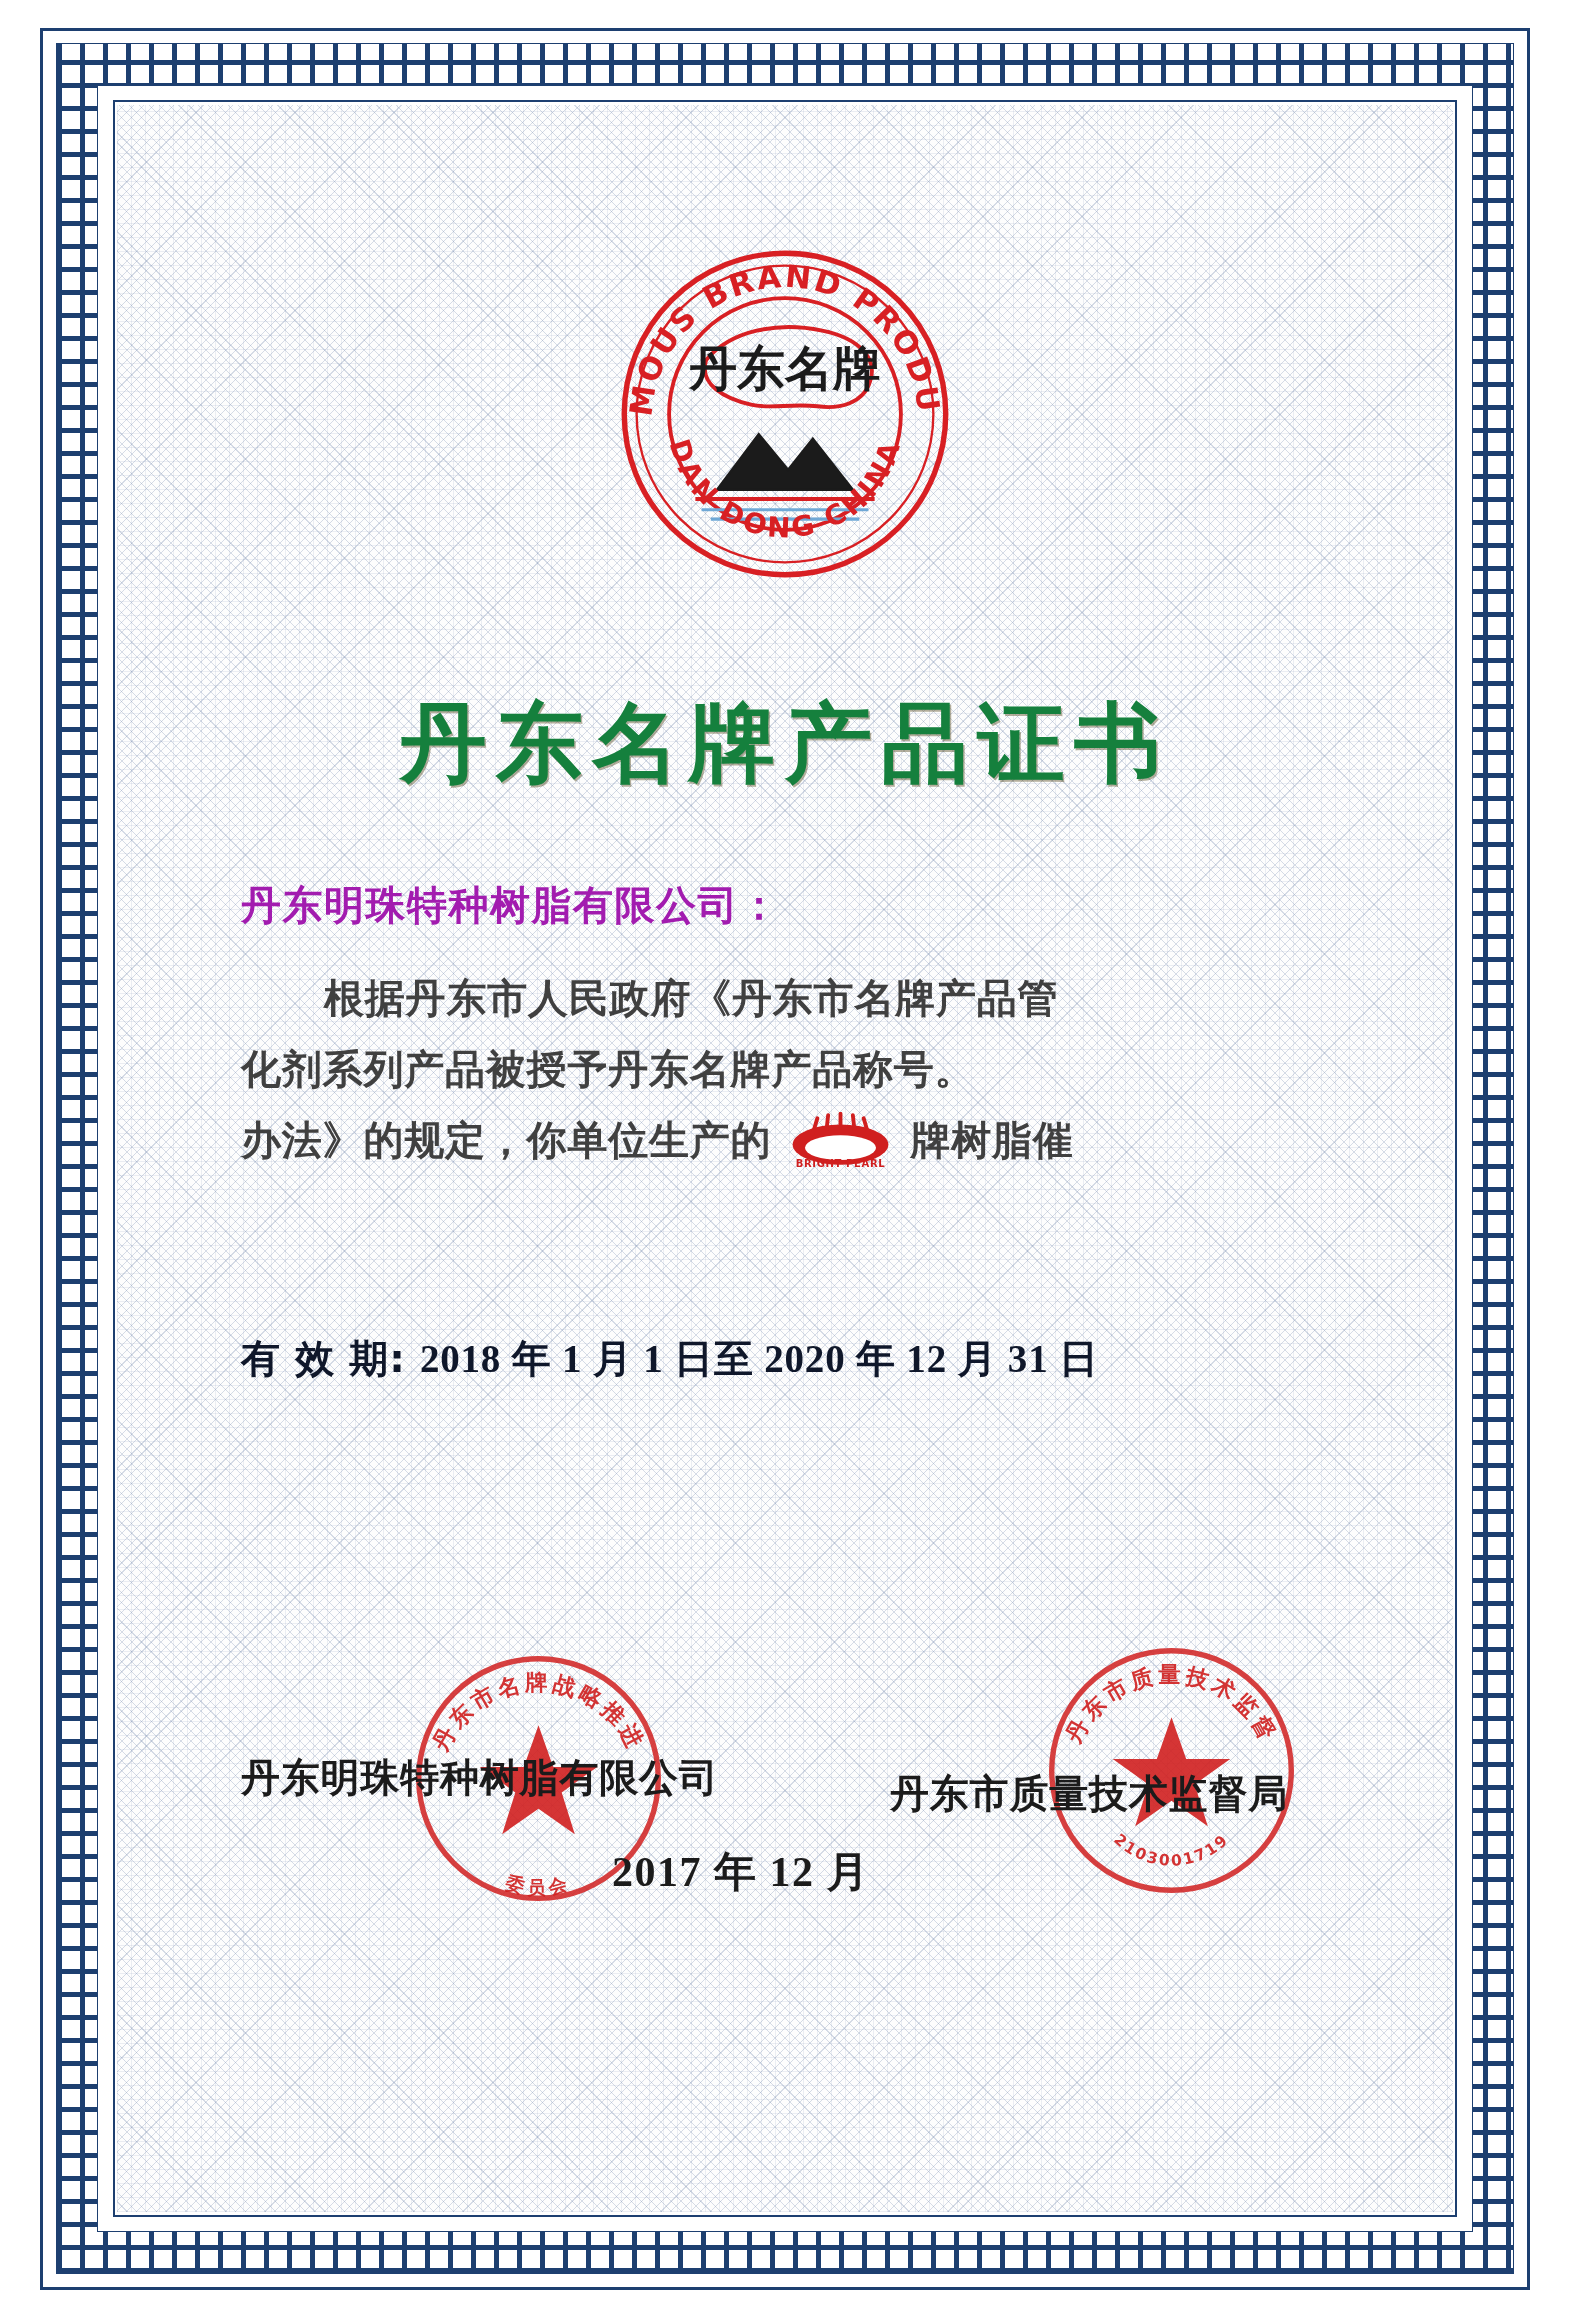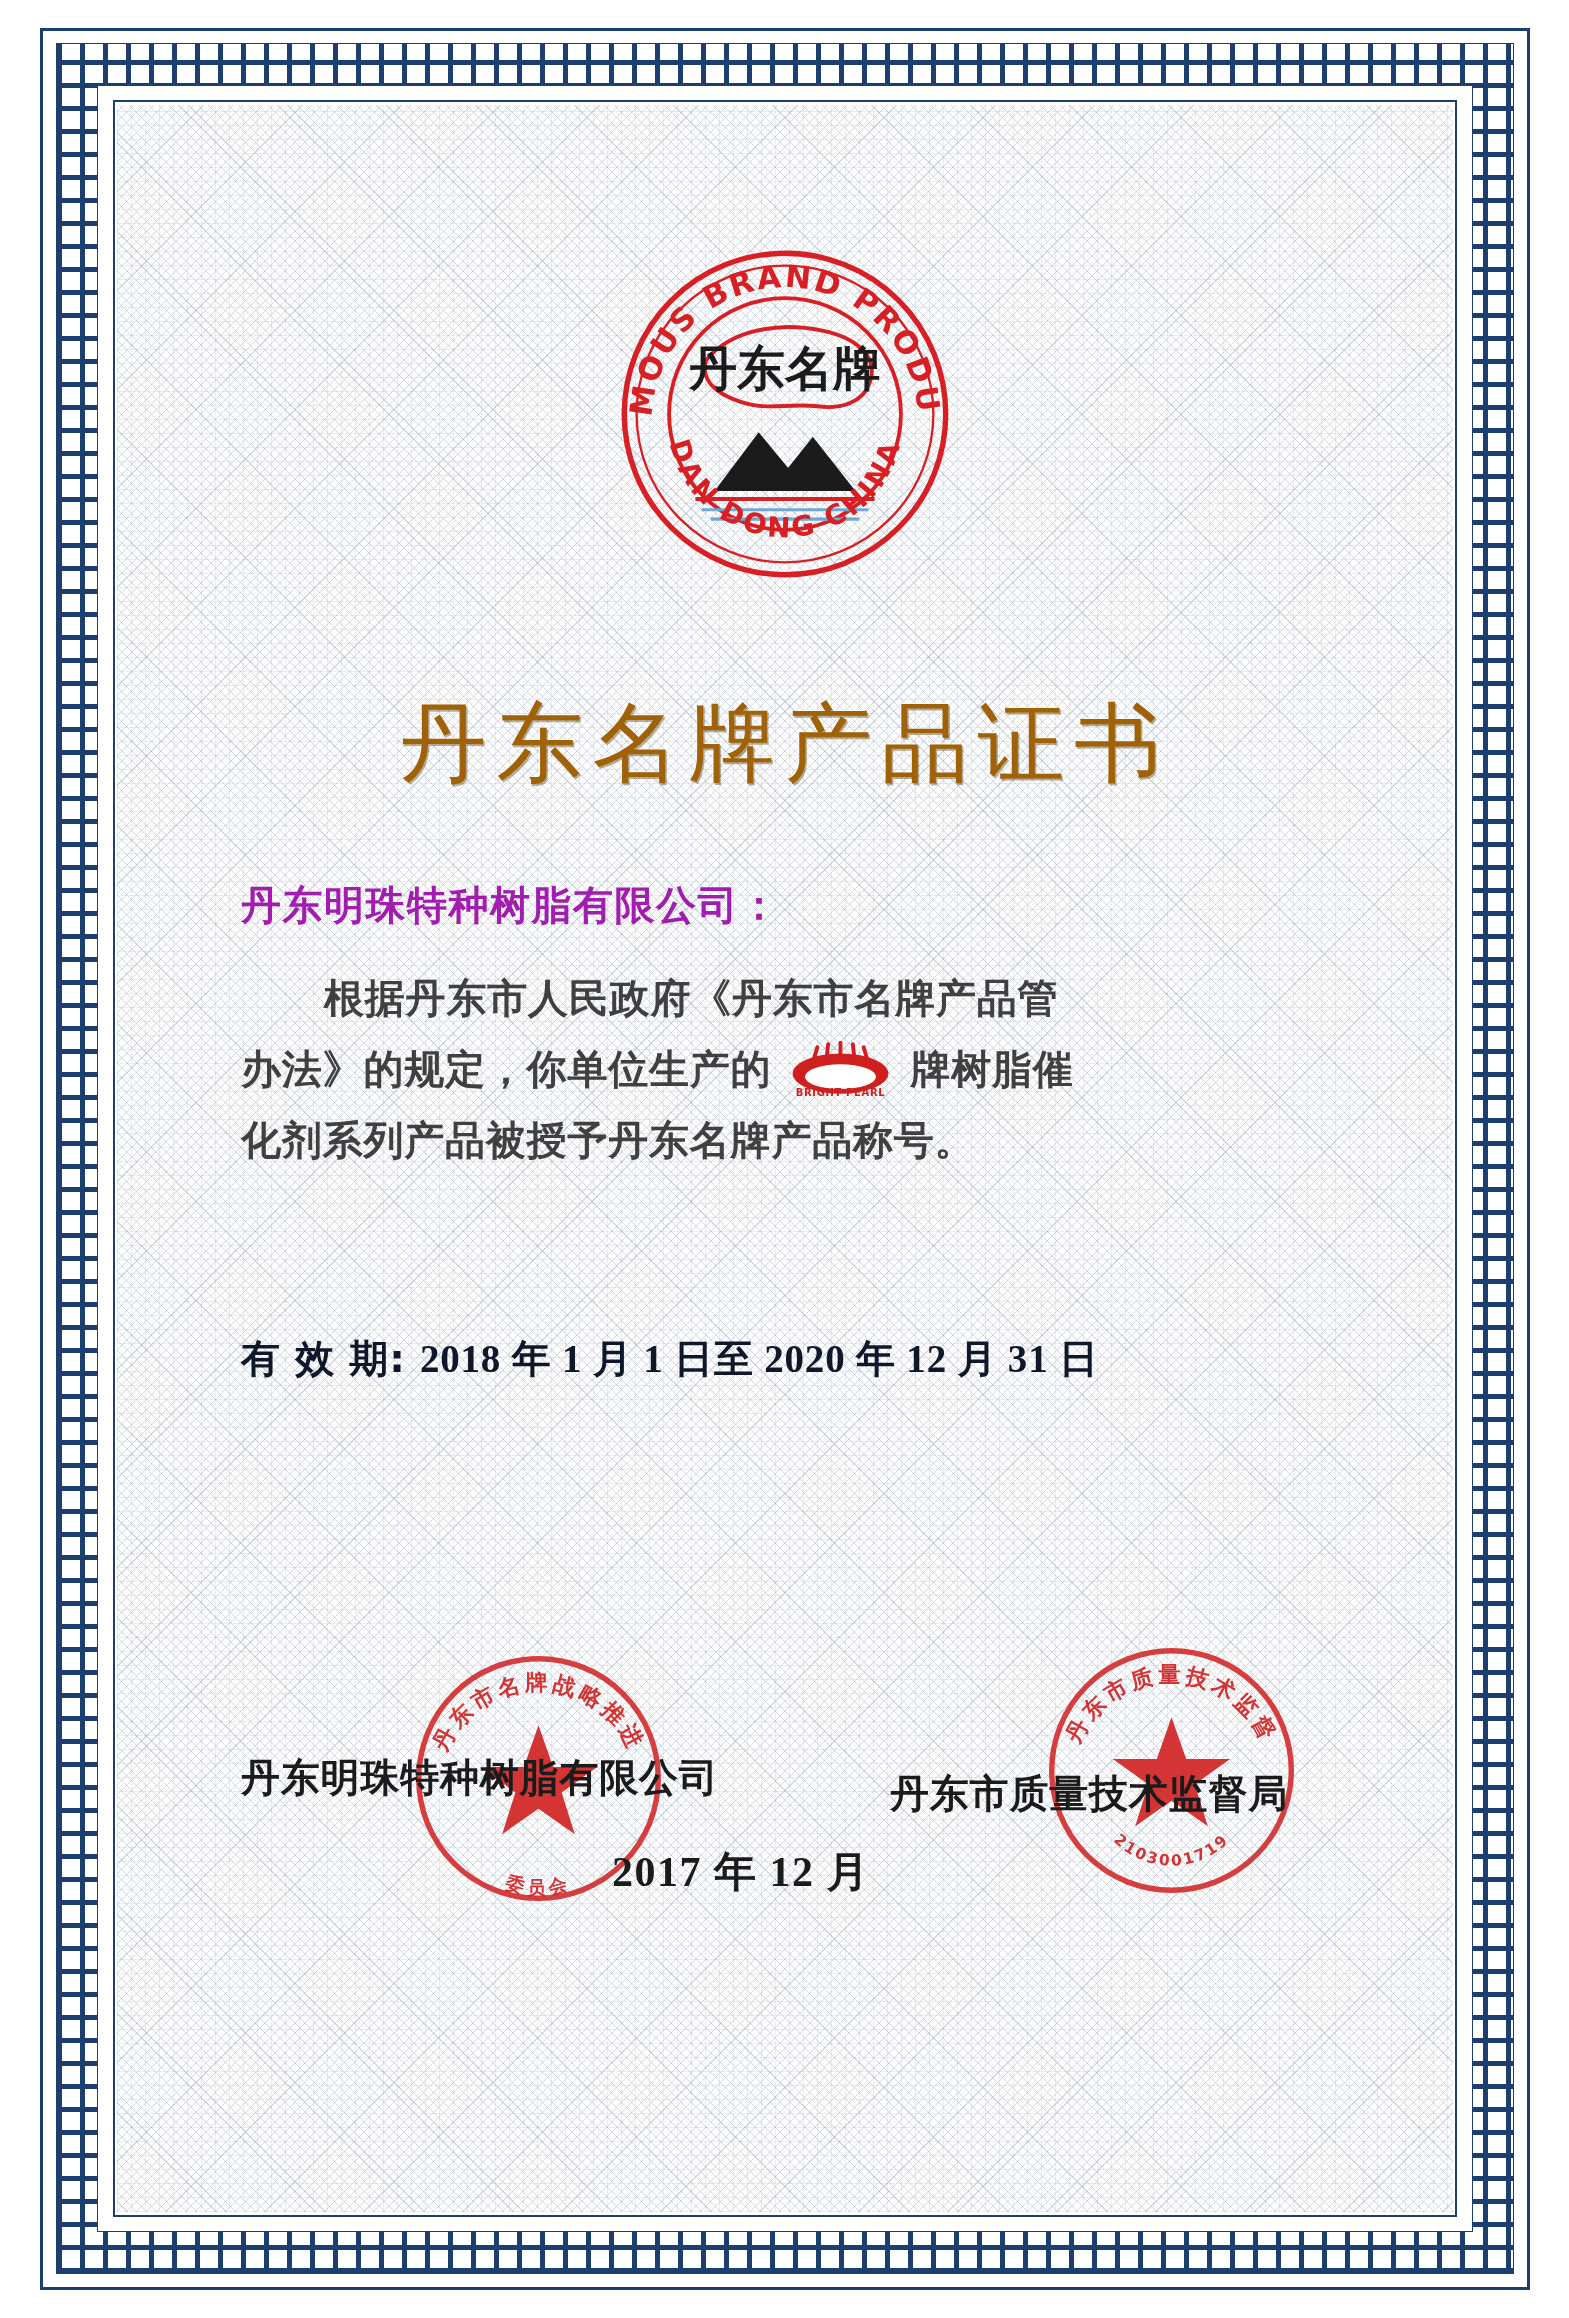--- a/index.html
+++ b/index.html
@@ -120,24 +120,24 @@
     height: 340px;
   }
 
   .cert-title {
     position: absolute;
     left: 0;
     right: 0;
     top: 580px;
     text-align: center;
     font-family: "DejaVu Sans", sans-serif;
-    font-weight: normal;
+    font-weight: bold;
     font-size: 87px;
     letter-spacing: 9.3px;
-    color: #a16207;
+    color: #15803d;
     text-shadow:
       1.5px 1.5px 0 rgba(90,80,40,0.45),
       -0.8px -0.8px 0 rgba(255,255,255,0.5);
   }
 
   .addressee {
     position: absolute;
     left: 124px;
     top: 773px;
     font-family: "DejaVu Sans", sans-serif;
@@ -261,34 +261,34 @@
       </svg>
     </div>
 
     <div class="cert-title">丹东名牌产品证书</div>
 
     <div class="addressee">丹东明珠特种树脂有限公司：</div>
 
     <div class="body-text">
       <div>
         <span class="indent"></span><span>根据丹东市人民政府《丹东市名牌产品管</span>
+      </div>
+      <div>
+        <span>化剂系列产品被授予丹东名牌产品称号。</span>
       </div>
       <div>
         <span>办法》的规定，你单位生产的</span><span class="brand-mark">
           <svg viewBox="0 0 180 76" width="139" height="59" aria-hidden="true" style="font-size:52px">
             <ellipse cx="90" cy="42" rx="62" ry="26" fill="#d01f1f"></ellipse>
             <ellipse cx="90" cy="46" rx="46" ry="16" fill="#ffffff"></ellipse>
             <path d="M54,28 L60,8 M72,22 L74,4 M90,20 L90,2 M108,22 L106,4 M126,28 L120,8" stroke="#d01f1f" stroke-width="5" stroke-linecap="round" fill="none"></path>
             <text x="90" y="71" text-anchor="middle" font-family="'DejaVu Sans', sans-serif" font-size="13" font-weight="bold" fill="#d01f1f">BRIGHT PEARL</text>
           </svg>
         </span><span>牌树脂催</span>
       </div>
-      <div>
-        <span>化剂系列产品被授予丹东名牌产品称号。</span>
-      </div>
     </div>
 
     <div class="meta">
       <div>
         <span class="lbl">有 效 期:</span>
         <span class="val">2018 年 1 月 1 日至 2020 年 12 月 31 日</span>
       </div>
     </div>
 
     <div class="seal seal-left">

